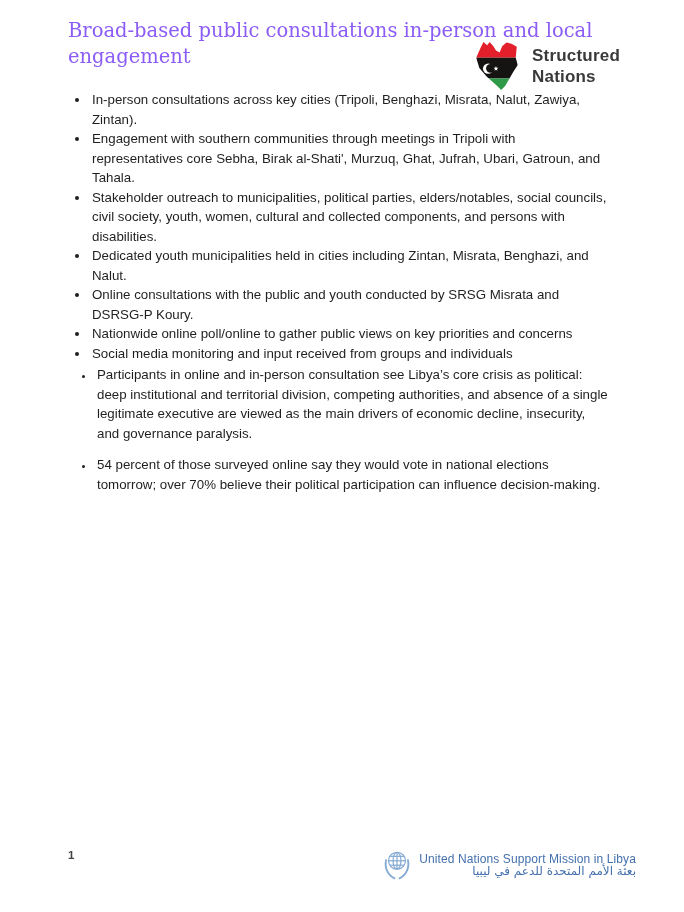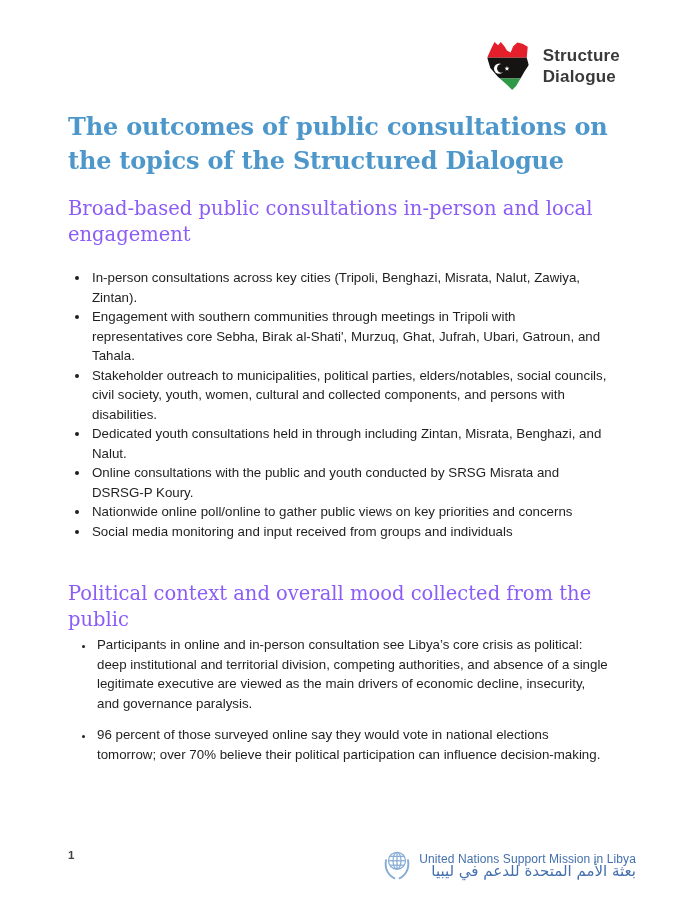--- a/index.html
+++ b/index.html
@@ -91,21 +91,21 @@
   .unsmil svg.un { width: 32px; height: 34px; display: block; }
   .unsmil-en {
     font-size: 12px;
     font-weight: normal;
     color: #4470ad;
     line-height: 11px;
     letter-spacing: 0.1px;
   }
   .unsmil-ar {
     font-family: "DejaVu Sans", sans-serif;
-    font-size: 15px;
+    font-size: 12px;
     color: #4470ad;
     line-height: 12px;
     direction: rtl;
   }
 </style>
 </head>
 <body>
 
 <div class="page">
 
@@ -119,47 +119,45 @@
       <g clip-path="url(#libyaClip)">
         <rect x="0" y="0" width="100" height="34" fill="#e31f2b"></rect>
         <rect x="0" y="34" width="100" height="40" fill="#151412"></rect>
         <rect x="0" y="74" width="100" height="26" fill="#2e9a47"></rect>
         <circle cx="33" cy="55" r="10" fill="#ffffff"></circle>
         <circle cx="37.5" cy="54.5" r="8.5" fill="#151412"></circle>
         <polygon fill="#ffffff" points="48,50 49.2,53.4 52.8,53.5 49.9,55.6 50.9,59.1 48,57 45.1,59.1 46.1,55.6 43.2,53.5 46.8,53.4"></polygon>
       </g>
     </svg>
     <div class="brand-text">
-      <div>Structure</div>
-      <div>Dialogue</div>
+      <div>Structured</div>
+      <div>Nations</div>
     </div>
   </div>
 
   <div class="content">
 
-    <h1 class="doc-title">The outcomes of public consultations on the topics of the Structured Dialogue</h1>
 
     <section>
       <h2 class="section-heading">Broad-based public consultations in-person and local engagement</h2>
       <ul class="bullets">
         <li>In-person consultations across key cities (Tripoli, Benghazi, Misrata, Nalut, Zawiya, Zintan).</li>
         <li>Engagement with southern communities through meetings in Tripoli with representatives core Sebha, Birak al-Shati', Murzuq, Ghat, Jufrah, Ubari, Gatroun, and Tahala.</li>
         <li>Stakeholder outreach to municipalities, political parties, elders/notables, social councils, civil society, youth, women, cultural and collected components, and persons with disabilities.</li>
-        <li>Dedicated youth consultations held in through including Zintan, Misrata, Benghazi, and Nalut.</li>
+        <li>Dedicated youth municipalities held in cities including Zintan, Misrata, Benghazi, and Nalut.</li>
         <li>Online consultations with the public and youth conducted by SRSG Misrata and DSRSG-P Koury.</li>
         <li>Nationwide online poll/online to gather public views on key priorities and concerns</li>
         <li>Social media monitoring and input received from groups and individuals</li>
       </ul>
     </section>
 
     <section class="section-2">
-      <h2 class="section-heading">Political context and overall mood collected from the public</h2>
       <ul class="bullets">
         <li>Participants in online and in-person consultation see Libya’s core crisis as political: deep institutional and territorial division, competing authorities, and absence of a single legitimate executive are viewed as the main drivers of economic decline, insecurity, and governance paralysis.</li>
-        <li>96 percent of those surveyed online say they would vote in national elections tomorrow; over 70% believe their political participation can influence decision-making.</li>
+        <li>54 percent of those surveyed online say they would vote in national elections tomorrow; over 70% believe their political participation can influence decision-making.</li>
       </ul>
     </section>
 
   </div>
 
   <span class="page-number">1</span>
 
   <div class="unsmil">
     <svg class="un" viewBox="0 0 34 36" aria-hidden="true">
       <g fill="none" stroke="#86abd4" stroke-width="1.3">

